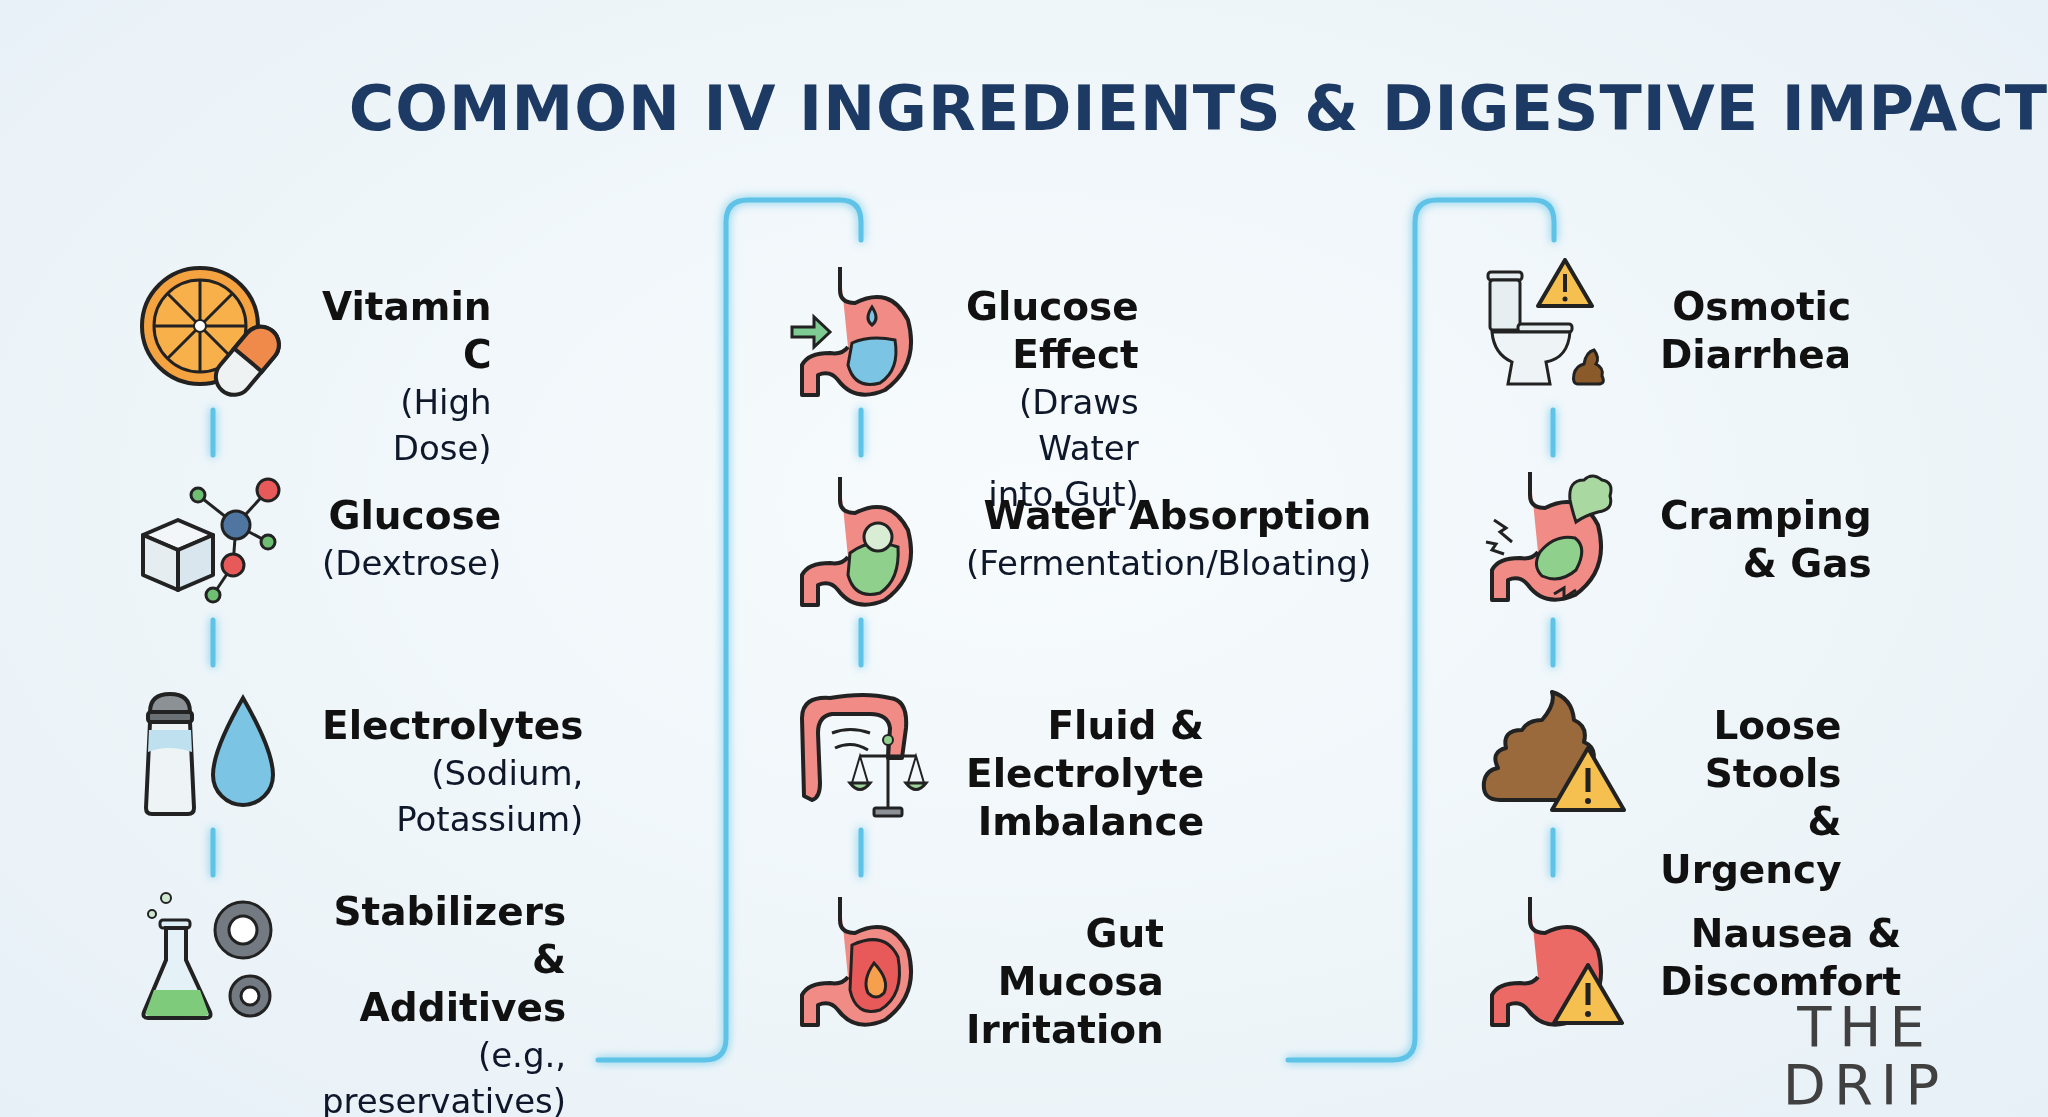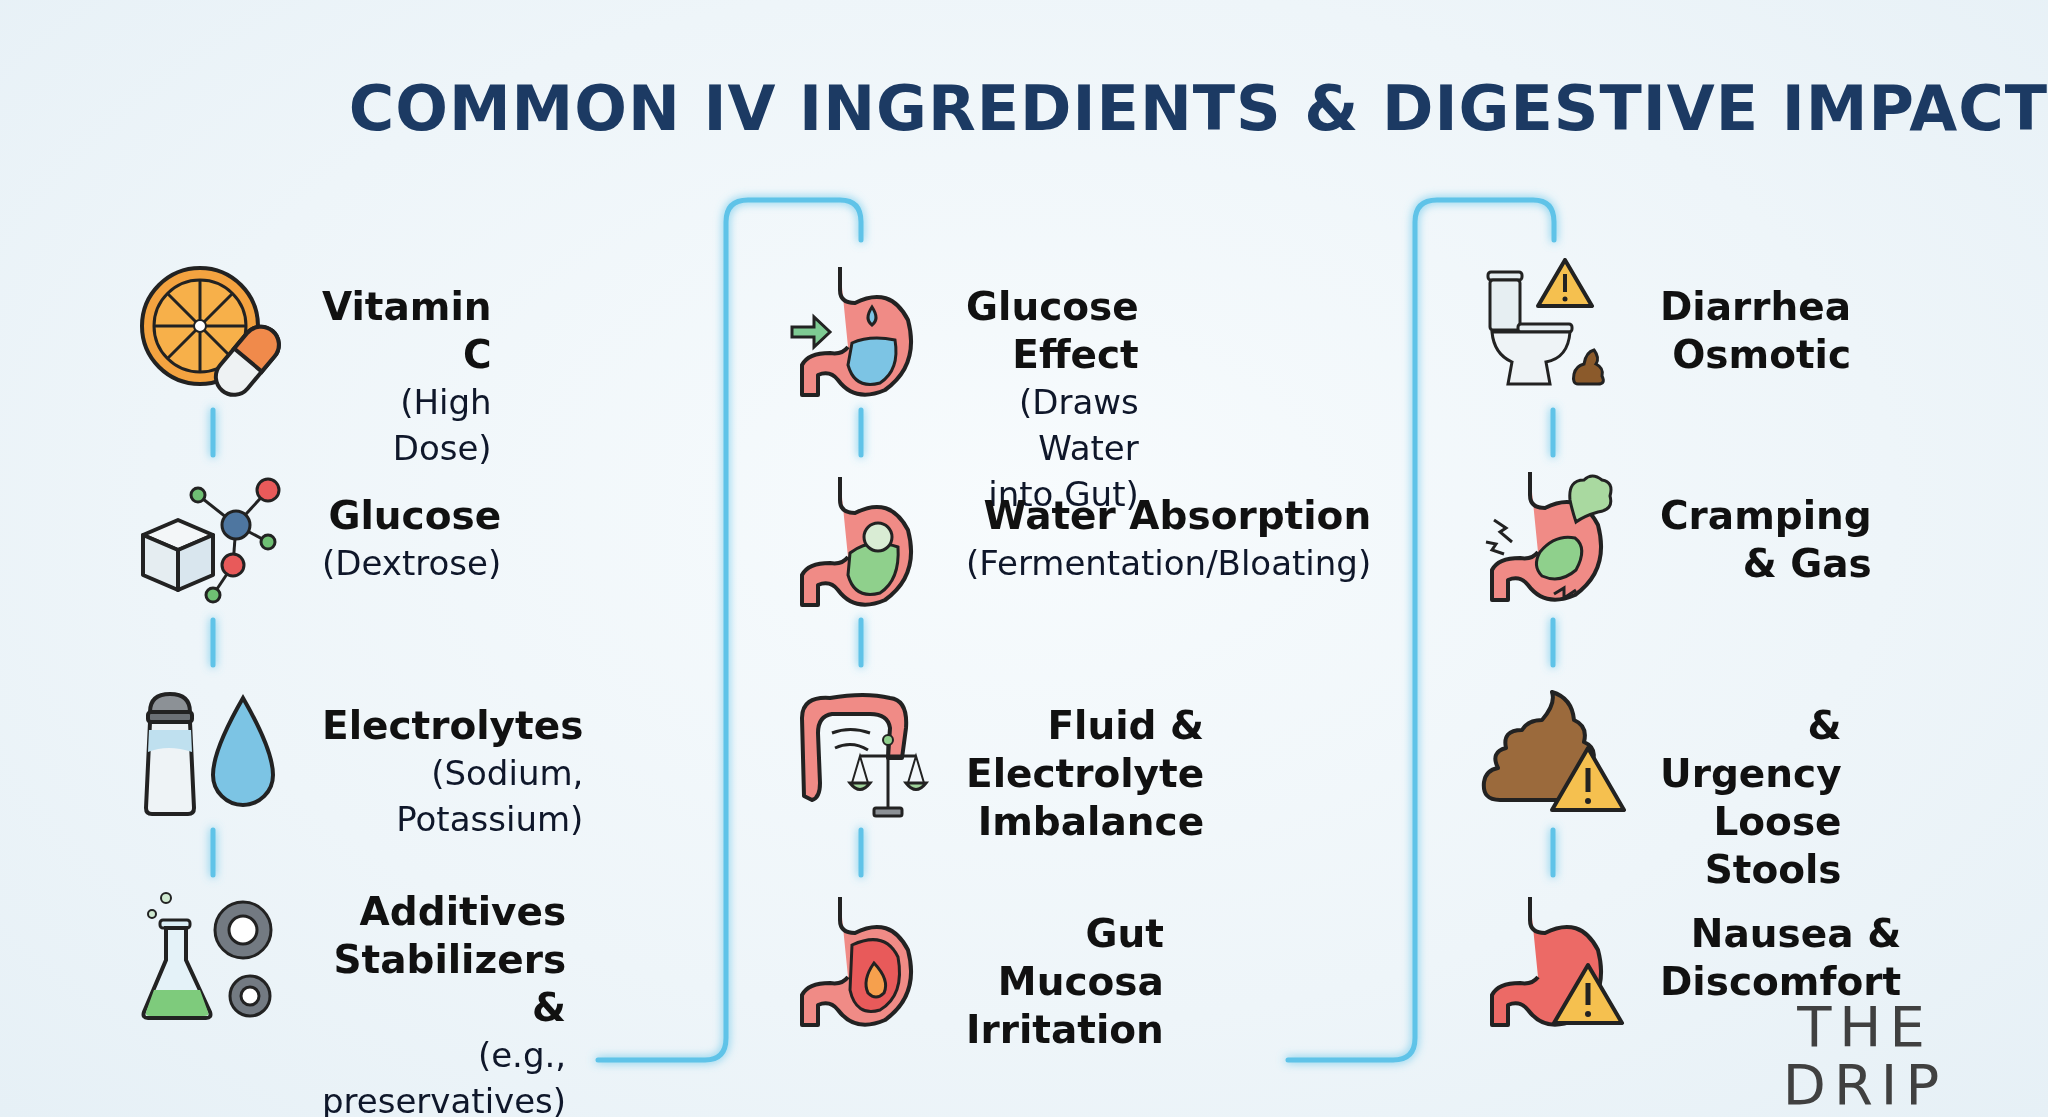--- a/index.html
+++ b/index.html
@@ -123,22 +123,22 @@
       <path d="M28 38 L28 70 L6 122 Q4 128 10 128 L68 128 Q74 128 72 122 L48 70 L48 38 Z" fill="#e4f2f8" stroke="#222" stroke-width="4"></path>
       <path d="M16 100 L62 100 L70 122 Q72 126 66 126 L12 126 Q7 126 8 122 Z" fill="#7ecb7c"></path>
       <g fill="#737a82" stroke="#222" stroke-width="3">
         <circle cx="105" cy="40" r="28"></circle>
         <circle cx="112" cy="106" r="20"></circle>
       </g>
       <circle cx="105" cy="40" r="14" fill="#fff" stroke="#222" stroke-width="3"></circle>
       <circle cx="112" cy="106" r="9" fill="#fff" stroke="#222" stroke-width="3"></circle>
     </svg>
     <div class="txt" style="left:322px;top:888px">
+      <div class="h">Stabilizers &amp;</div>
       <div class="h">Additives</div>
-      <div class="h">Stabilizers &amp;</div>
       <div class="s">(e.g., preservatives)</div>
     </div>
   </div>
 </div>
 
 <div>
   <div class="item">
     <svg class="icon" style="left:790px;top:265px" viewBox="0 0 150 140">
       <path d="M50 2 L50 25 Q50 38 65 38 Q100 20 118 55 Q130 100 95 125 Q65 138 48 115 Q40 105 28 110 L28 130 L12 130 L12 100 Q18 88 40 88 Q52 90 58 82" fill="#f08b86" stroke="#222" stroke-width="4" stroke-linejoin="round"></path>
       <path d="M62 78 Q80 70 105 75 Q110 105 90 118 Q65 125 58 100 Z" fill="#7cc4e4" stroke="#222" stroke-width="3"></path>
@@ -201,22 +201,22 @@
       <rect x="8" y="14" width="34" height="8" rx="3" fill="#e6eef2" stroke="#222" stroke-width="3"></rect>
       <rect x="10" y="22" width="30" height="50" rx="3" fill="#e6eef2" stroke="#222" stroke-width="3"></rect>
       <rect x="38" y="66" width="54" height="8" rx="3" fill="#e6eef2" stroke="#222" stroke-width="3"></rect>
       <path d="M12 74 L90 74 Q88 100 66 104 L70 126 L28 126 L32 104 Q14 96 12 74 Z" fill="#eef3f6" stroke="#222" stroke-width="3"></path>
       <polygon points="85,2 112,48 58,48" fill="#f5c04f" stroke="#222" stroke-width="4" stroke-linejoin="round"></polygon>
       <line x1="85" y1="16" x2="85" y2="34" stroke="#222" stroke-width="4"></line>
         <circle cx="85" cy="41" r="2.5" fill="#222"></circle>
       <path d="M98 126 Q92 126 94 116 Q96 108 104 106 Q106 94 114 92 Q120 100 116 106 Q124 110 122 118 Q126 126 118 126 Z" fill="#8b5a2b" stroke="#222" stroke-width="3"></path>
     </svg>
     <div class="txt" style="left:1660px;top:283px">
+      <div class="h">Osmotic</div>
       <div class="h">Diarrhea</div>
-      <div class="h">Osmotic</div>
     </div>
   </div>
 
   <div class="item">
     <svg class="icon" style="left:1480px;top:470px" viewBox="0 0 150 140">
       <path d="M50 2 L50 25 Q50 38 65 38 Q100 20 118 55 Q130 100 95 125 Q65 138 48 115 Q40 105 28 110 L28 130 L12 130 L12 100 Q18 88 40 88 Q52 90 58 82" fill="#f08b86" stroke="#222" stroke-width="4" stroke-linejoin="round"></path>
       <path d="M60 82 Q75 64 95 68 Q108 78 96 100 Q80 114 62 106 Q52 96 60 82 Z" fill="#8fd08c" stroke="#222" stroke-width="3"></path>
       <path d="M90 30 Q88 10 104 10 Q112 2 122 10 Q134 12 130 26 Q134 40 118 42 Q104 46 96 52 Q92 40 90 30 Z" fill="#a9d9a0" stroke="#222" stroke-width="3"></path>
       <path d="M14 50 L26 58 L20 62 L32 72 M6 72 L16 74 L12 80 L24 84 M74 124 L84 118 L84 128 L96 120" fill="none" stroke="#222" stroke-width="3"></path>
     </svg>
@@ -227,22 +227,22 @@
   </div>
 
   <div class="item">
     <svg class="icon" style="left:1480px;top:690px" viewBox="0 0 150 140">
       <path d="M20 110 Q2 110 4 92 Q6 80 18 78 Q10 62 26 58 Q22 40 42 40 Q48 30 62 30 Q76 14 72 2 Q92 8 94 30 Q108 36 104 52 Q118 58 112 74 Q122 80 118 96 Q114 110 96 110 Z" fill="#9b6a3c" stroke="#222" stroke-width="4" stroke-linejoin="round"></path>
       <polygon points="108,58 144,120 72,120" fill="#f5c04f" stroke="#222" stroke-width="4" stroke-linejoin="round"></polygon>
       <line x1="108" y1="78" x2="108" y2="102" stroke="#222" stroke-width="5"></line>
         <circle cx="108" cy="111" r="3" fill="#222"></circle>
     </svg>
     <div class="txt" style="left:1660px;top:702px">
+      <div class="h">Loose Stools</div>
       <div class="h">&amp; Urgency</div>
-      <div class="h">Loose Stools</div>
     </div>
   </div>
 
   <div class="item">
     <svg class="icon" style="left:1480px;top:895px" viewBox="0 0 150 140">
       <path d="M50 2 L50 25 Q50 38 65 38 Q100 20 118 55 Q130 100 95 125 Q65 138 48 115 Q40 105 28 110 L28 130 L12 130 L12 100 Q18 88 40 88 Q52 90 58 82" fill="#ec6a66" stroke="#222" stroke-width="4" stroke-linejoin="round"></path>
       <polygon points="108,70 142,128 74,128" fill="#f5c04f" stroke="#222" stroke-width="4" stroke-linejoin="round"></polygon>
       <line x1="108" y1="88" x2="108" y2="110" stroke="#222" stroke-width="5"></line>
         <circle cx="108" cy="119" r="3" fill="#222"></circle>
     </svg>

